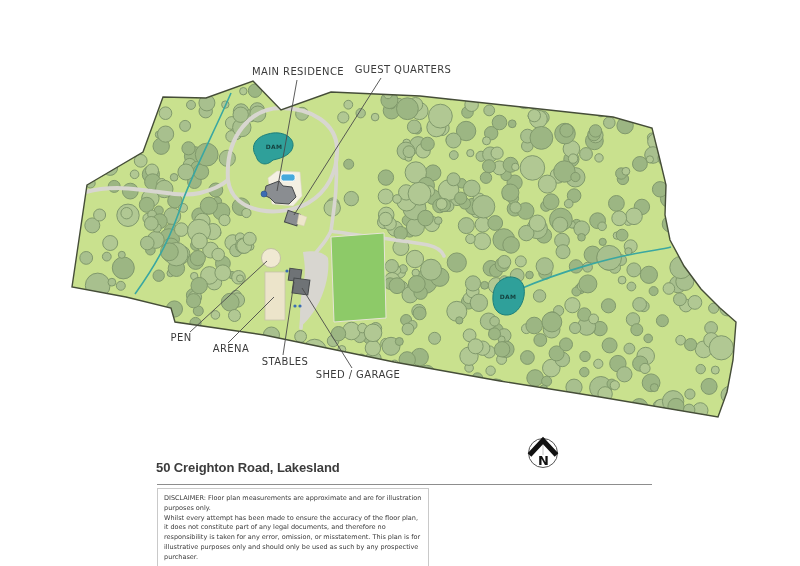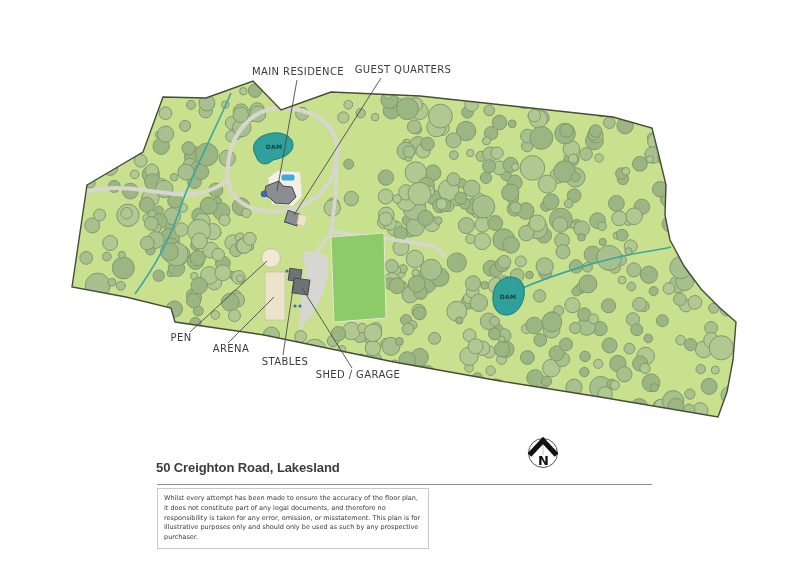--- a/index.html
+++ b/index.html
@@ -709,16 +709,17 @@
   <svg class="compass" width="38" height="38" viewBox="0 0 38 38">
     <circle cx="19" cy="19" r="14.5" fill="#ffffff" stroke="#555555" stroke-width="1"></circle>
     <line x1="19" y1="7.5" x2="19" y2="21" stroke="#9a9a9a" stroke-width="0.6"></line>
     <polyline points="5.5,21 19,6.5 32.5,21" fill="none" stroke="#111111" stroke-width="5" stroke-linejoin="miter" stroke-linecap="butt"></polyline>
     <text x="19.5" y="31" text-anchor="middle" font-size="13" font-weight="bold" fill="#111111">N</text>
   </svg>
 
   <div class="rule"></div>
 
   <div class="disclaimer">
+    <p>DISCLAIMER: Floor plan measurements are approximate and are for illustration purposes only.</p>
     <p>Whilst every attempt has been made to ensure the accuracy of the floor plan, it does not constitute part of any legal documents, and therefore no responsibility is taken for any error, omission, or misstatement. This plan is for illustrative purposes only and should only be used as such by any prospective purchaser.</p>
   </div>
 
 </div>
 
 </body></html>

